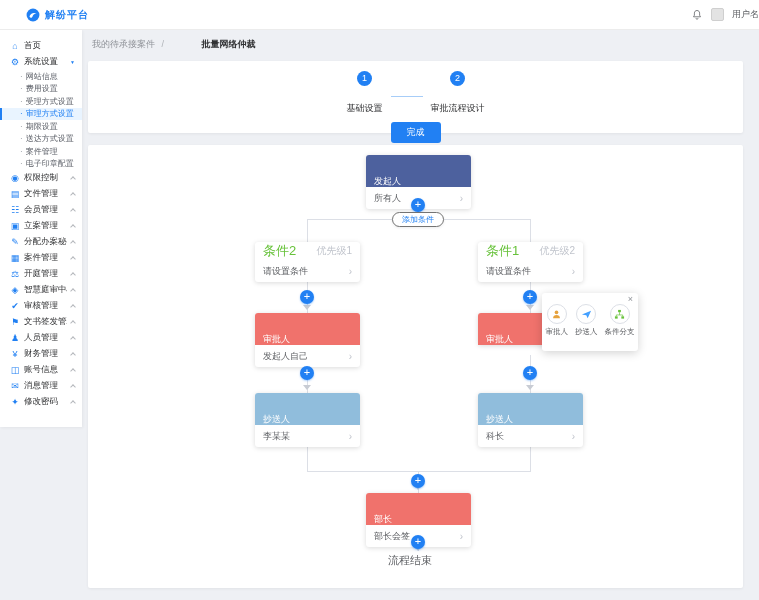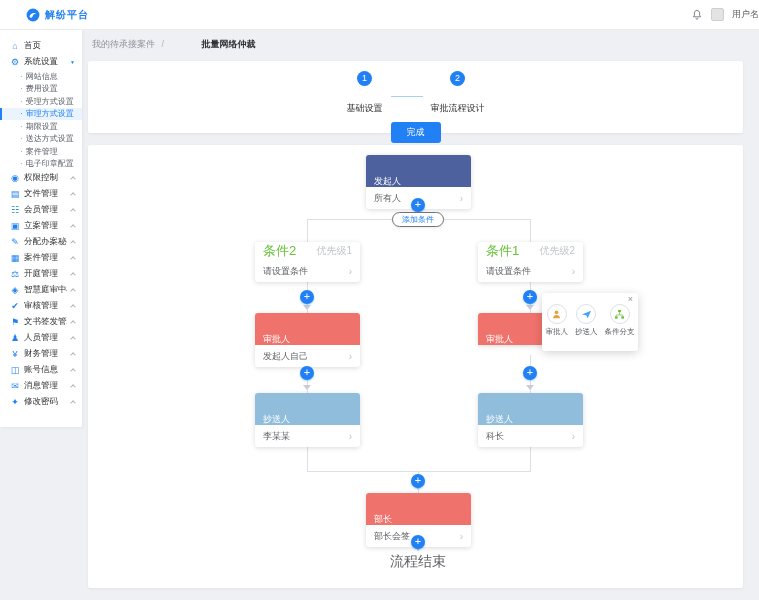--- a/index.html
+++ b/index.html
@@ -70,21 +70,21 @@
   .fnode-h.cc { background:#90bddc; }
   .fnode-b { height:22px; display:flex; align-items:center; justify-content:space-between;
     padding:0 8px; font-size:9px; color:#606266; }
   .chev { color:#c0c4cc; font-size:10px; }
   .cond-t { height:18px; display:flex; align-items:center; justify-content:space-between; padding:0 8px; }
   .cond-title { color:#67c23a; font-size:13px; }
   .cond-pri { color:#c0c4cc; font-size:10px; }
   .pill { position:absolute; width:52px; height:15px; line-height:13px; text-align:center;
     background:#fff; border:1px solid #737373; border-radius:8px; color:#2180f3; font-size:8px;
     z-index:3; cursor:pointer; box-shadow:0 1px 3px rgba(0,0,0,.08); }
-  .end-label { position:absolute; width:60px; text-align:center; font-size:14px; color:#606266; }
+  .end-label { position:absolute; width:60px; font-size:11px; color:#606266; }
 
   
   .popup { position:absolute; left:454px; top:148px; width:96px; height:58px; background:#fff;
     border-radius:3px; box-shadow:0 2px 10px rgba(0,0,0,.18); z-index:10; }
   .popup-close { position:absolute; top:1px; right:5px; color:#909399; font-size:9px; cursor:pointer; }
   .popup-items { display:flex; justify-content:center; gap:7px; padding-top:11px; }
   .popup-item { display:flex; flex-direction:column; align-items:center; cursor:pointer; }
   .picon { width:20px; height:20px; border:1px solid #dcdfe6; border-radius:50%;
     display:flex; align-items:center; justify-content:center; background:#fff; }
   .plabel { margin-top:3px; font-size:7.5px; color:#606266; white-space:nowrap; }

